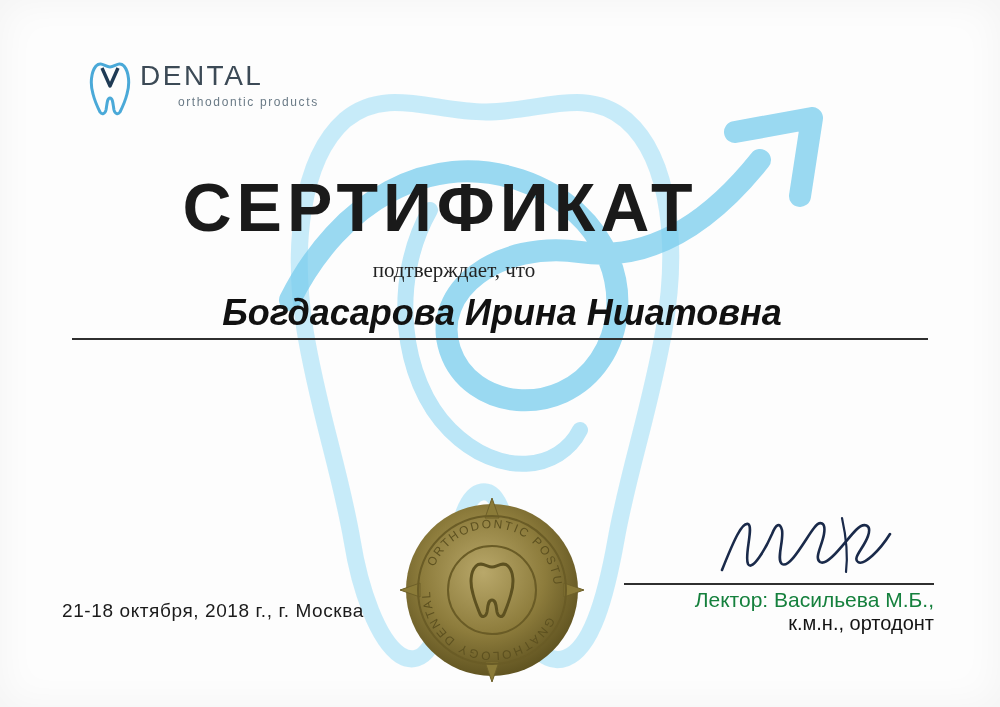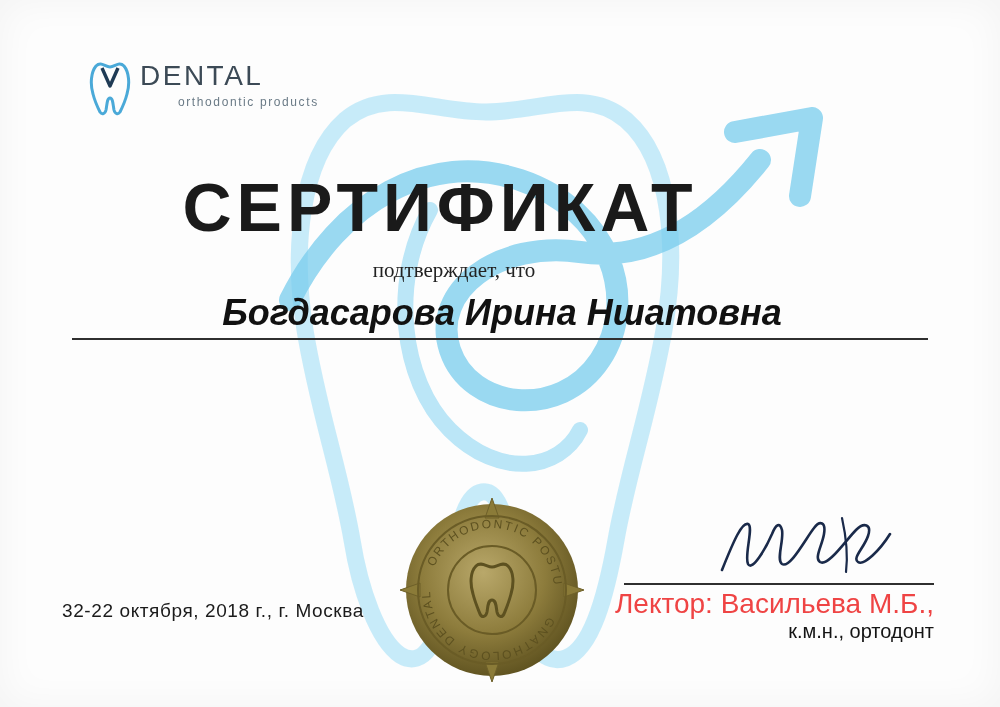--- a/index.html
+++ b/index.html
@@ -165,22 +165,22 @@
     position: absolute;
     right: 66px;
     top: 583px;
     width: 310px;
     height: 2px;
     background: #2f2f2f;
     z-index: 11;
   }
   .lecturer-name {
     font-family: "Liberation Sans", sans-serif;
-    font-size: 28px;
-    color: #ef4444;
+    font-size: 21px;
+    color: #15803d;
     white-space: nowrap;
   }
   .lecturer-role {
     font-family: "Liberation Sans", sans-serif;
     font-size: 20px;
     color: #141414;
     margin-top: 0;
     white-space: nowrap;
   }
   .signature {
@@ -267,21 +267,21 @@
         <path d="M78 70 C72 76 72 88 75 98 C77 106 80 113 82 118 C84 122 88 121 89 116 C90 110 90 104 94 104 C98 104 98 110 99 116 C100 121 104 122 106 118 C108 113 111 106 113 98 C116 88 116 76 110 70 C105 65 99 71 94 71 C89 71 83 65 78 70 Z" fill="none" stroke="#5d5120" stroke-width="3"></path>
       </g>
     </g>
   </svg>
 
   <svg class="signature" viewBox="0 0 190 72" aria-hidden="true">
     <path d="M8 58 C20 28 28 10 34 12 C40 14 30 44 34 52 C38 60 52 36 58 22 C62 12 66 10 68 18 C70 28 62 48 68 52 C76 57 92 26 100 16 C106 8 112 10 110 22 C108 34 100 46 106 50 C114 55 132 28 142 18 C150 10 158 12 154 24 C150 36 138 46 144 50 C150 54 166 38 176 22" fill="none" stroke="#1a2a4a" stroke-width="2.6" stroke-linecap="round"></path>
     <path d="M128 6 C132 24 134 44 132 60" fill="none" stroke="#1a2a4a" stroke-width="2.2" stroke-linecap="round"></path>
   </svg>
 
-  <div class="date">32-22 октября, 2018 г., г. Москва</div>
+  <div class="date">21-18 октября, 2018 г., г. Москва</div>
   <div class="lecturer-line"></div>
   <div class="lecturer-block">
     <div class="lecturer-name">Лектор: Васильева М.Б.,</div>
     <div class="lecturer-role">к.м.н., ортодонт</div>
   </div>
 
   <div class="paper-edge"></div>
 </div>
 
 </body></html>

